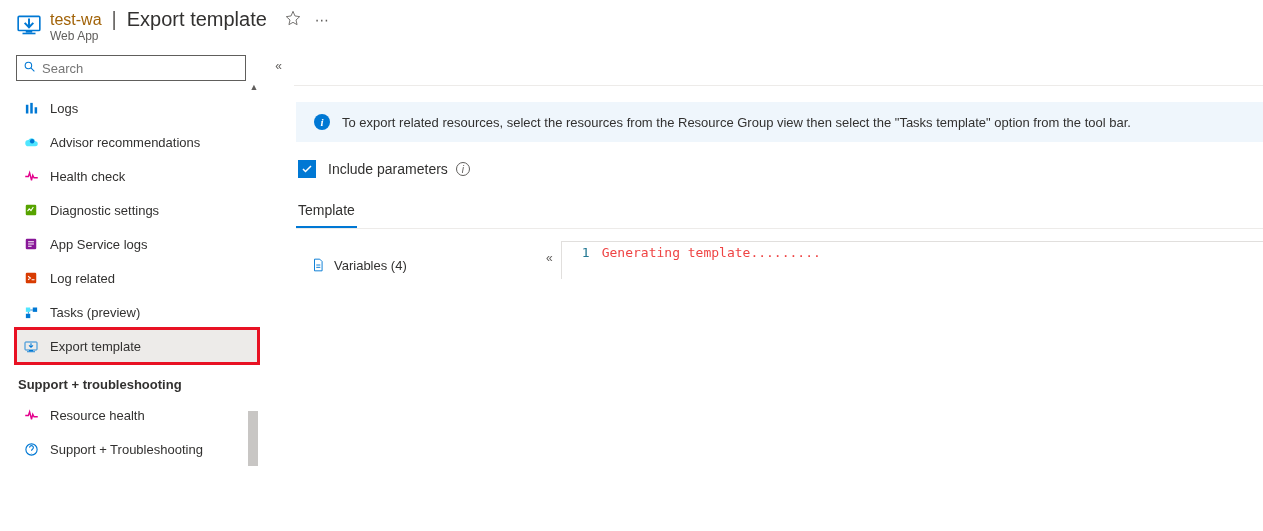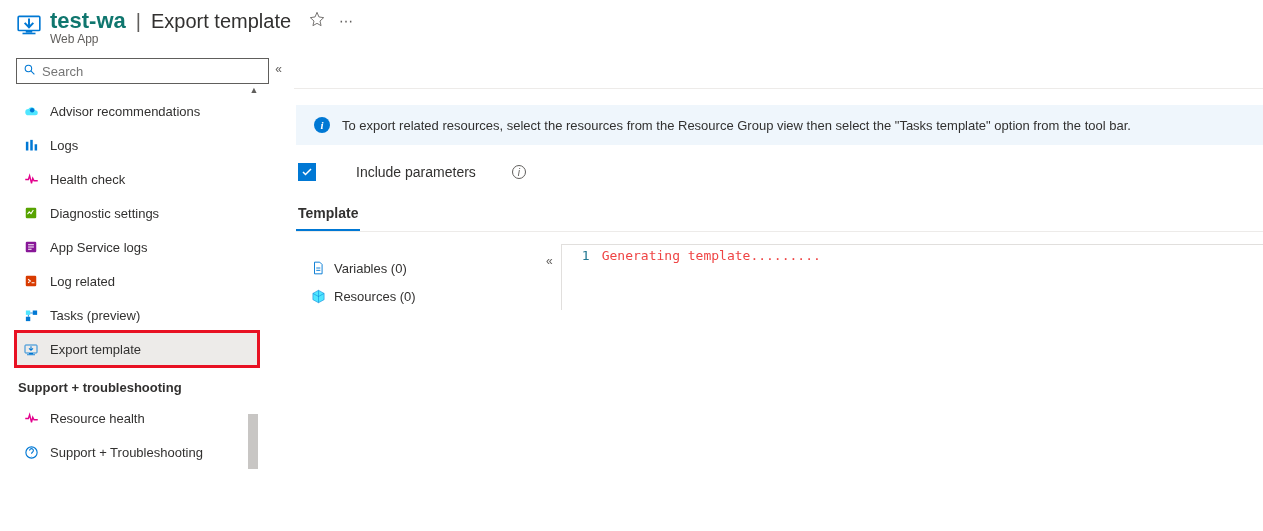--- a/index.html
+++ b/index.html
@@ -3,63 +3,63 @@
   <meta charset="utf-8">
   <style>
     * { box-sizing: border-box; margin: 0; padding: 0; }
     body { font-family: "Segoe UI", Arial, sans-serif; font-size: 13px; color: #323130; background: #fff; width: 1263px; }
 
     
     .header { display: flex; align-items: flex-start; padding: 8px 16px 8px 16px; }
     .resource-icon { width: 26px; height: 26px; margin-right: 8px; margin-top: 3px; }
     .title-group { display: flex; flex-direction: column; }
     .title-line { display: flex; align-items: center; }
-    .resource-name { font-size: 22px; font-weight: 700; color: #0f766e; }
+    .resource-name { font-size: 16px; font-weight: 400; color: #a16207; }
     .title-sep { color: #605e5c; font-size: 20px; margin: 0 10px; font-weight: 300; }
     .page-title { font-size: 20px; font-weight: 400; color: #323130; }
     .star-icon { margin-left: 18px; color: #605e5c; font-size: 16px; }
     .more-icon { margin-left: 14px; color: #605e5c; font-size: 14px; letter-spacing: 1px; }
     .resource-type { font-size: 12px; color: #605e5c; margin-left: 0; margin-top: -2px; }
 
     
     .layout { display: flex; }
     .sidebar { width: 260px; border-right: none; padding: 4px 0 0 16px; position: relative; }
     .scroll-track { position: absolute; right: 0; top: 30px; bottom: 0; width: 12px; }
     .scroll-arrow-up { position: absolute; top: 0; left: 0; width: 12px; height: 12px; font-size: 9px; color: #605e5c; text-align: center; line-height: 12px; }
     .scroll-thumb { position: absolute; top: 330px; width: 10px; height: 60px; background: #c8c6c4; border-radius: 0; }
     .collapse-chevron { position: absolute; right: -22px; top: 8px; color: #605e5c; font-size: 12px; }
 
     
-    .search-wrap { display: flex; align-items: center; border: 1px solid #605e5c; width: 253px; height: 26px; padding: 0 6px; margin-bottom: 10px; }
+    .search-wrap { display: flex; align-items: center; border: 1px solid #605e5c; width: 230px; height: 26px; padding: 0 6px; margin-bottom: 10px; }
     .search-icon { color: #0078d4; margin-right: 6px; font-size: 13px; }
     .search-input { border: none; outline: none; flex: 1; font-size: 13px; color: #605e5c; }
 
     
     .nav-item { display: flex; align-items: center; height: 34px; padding-left: 6px; cursor: pointer; margin-right: 20px; }
     .nav-item .icon { width: 18px; height: 18px; margin-right: 10px; display: flex; align-items: center; justify-content: center; font-size: 14px; }
     .nav-item-label { color: #323130; font-size: 13px; }
     .nav-section { font-weight: 600; font-size: 13px; color: #323130; padding: 14px 0 6px 2px; }
     .nav-item.highlighted { outline: 3px solid #e81123; outline-offset: -1px; margin-right: 2px; padding-right: 14px; background: #edebe9; }
 
     
     .main { flex: 1; padding: 0 0 0 36px; position: relative; }
     .toolbar-divider { border-top: 1px solid #edebe9; margin: 34px 0 16px -2px; }
 
     .info-banner { background: #eff6fc; padding: 12px 18px; display: flex; align-items: center; margin-right: 0; }
     .info-icon { width: 16px; height: 16px; border-radius: 50%; background: #0078d4; color: #fff; font-size: 11px; font-weight: 700; display: flex; align-items: center; justify-content: center; margin-right: 12px; font-style: italic; font-family: Georgia, serif; }
     .info-text { font-size: 13px; color: #323130; }
 
-    .checkbox-row { display: flex; align-items: center; margin: 18px 0 18px 2px; gap: 28px; }
+    .checkbox-row { display: flex; align-items: center; margin: 18px 0 18px 2px; }
     .checkbox { width: 18px; height: 18px; background: #0078d4; display: flex; align-items: center; justify-content: center; margin-right: 12px; }
     .checkbox-label { font-size: 14px; color: #323130; margin-right: 8px; }
     .help-icon { width: 14px; height: 14px; border: 1px solid #605e5c; border-radius: 50%; font-size: 10px; color: #605e5c; display: flex; align-items: center; justify-content: center; font-style: italic; }
 
     .tabs { display: flex; border-bottom: 1px solid #edebe9; margin-right: 0; }
     .tab { padding: 6px 2px 8px 2px; font-size: 14px; color: #323130; border-bottom: 2px solid transparent; margin-right: 20px; }
-    .tab.active { border-bottom: 2px solid #0078d4; font-weight: 700; }
+    .tab.active { border-bottom: 2px solid #0078d4; font-weight: 400; }
 
     .template-body { display: flex; margin-top: 12px; }
     .tree-panel { width: 250px; padding: 10px 0 0 14px; }
     .tree-item { display: flex; align-items: center; height: 28px; font-size: 13px; color: #323130; }
     .tree-icon { width: 16px; height: 16px; margin-right: 8px; display: flex; align-items: center; justify-content: center; }
 
     .collapse-tree { color: #605e5c; font-size: 12px; padding: 10px 8px 0 0; }
 
     .editor { flex: 1; border-top: 1px solid #e1dfdd; border-left: 1px solid #e1dfdd; font-family: "Consolas", monospace; font-size: 13px; }
     .editor-line { display: flex; }
@@ -105,35 +105,35 @@
           </svg>
       </span>
       <input class="search-input" placeholder="Search" style="">
     </div>
     <span class="collapse-chevron">«</span>
 
     <div id="nav-before">
         <div class="nav-item">
           <span class="icon">
             <svg width="15" height="15" viewBox="0 0 24 24">
-              <path d="M7 18a5 5 0 010-10 6 6 0 0111 2 4 4 0 010 8z" fill="#50e6ff"></path>
-              <circle cx="13" cy="10" r="3.5" fill="#0078d4"></circle>
-            </svg>
-          </span>
-          <span class="nav-item-label">Advisor recommendations</span>
-        </div>
-        <div class="nav-item">
-          <span class="icon">
-            <svg width="15" height="15" viewBox="0 0 24 24">
               <rect x="3" y="6" width="4" height="14" fill="#0078d4"></rect>
               <rect x="10" y="3" width="4" height="17" fill="#0078d4"></rect>
               <rect x="17" y="10" width="4" height="10" fill="#0078d4"></rect>
             </svg>
           </span>
           <span class="nav-item-label">Logs</span>
+        </div>
+        <div class="nav-item">
+          <span class="icon">
+            <svg width="15" height="15" viewBox="0 0 24 24">
+              <path d="M7 18a5 5 0 010-10 6 6 0 0111 2 4 4 0 010 8z" fill="#50e6ff"></path>
+              <circle cx="13" cy="10" r="3.5" fill="#0078d4"></circle>
+            </svg>
+          </span>
+          <span class="nav-item-label">Advisor recommendations</span>
         </div>
         <div class="nav-item">
           <span class="icon">
             <svg width="15" height="15" viewBox="0 0 24 24">
               <path d="M2 12h5l2-6 3 12 2-8 2 4h6" fill="none" stroke="#e3008c" stroke-width="2.2"></path>
             </svg>
           </span>
           <span class="nav-item-label">Health check</span>
         </div>
         <div class="nav-item">
@@ -241,30 +241,21 @@
 
     <div class="template-body">
       <div class="tree-panel">
         <div class="tree-item">
           <span class="tree-icon">
             <svg width="14" height="14" viewBox="0 0 24 24">
                 <path d="M6 2h9l4 4v16H6z" fill="none" stroke="#0078d4" stroke-width="1.6"></path>
                 <path d="M9 12h7M9 16h7" stroke="#0078d4" stroke-width="1.6"></path>
               </svg>
           </span>
-          <span>Variables (0)</span>
-        </div>
-        <div class="tree-item">
-          <span class="tree-icon">
-            <svg width="15" height="15" viewBox="0 0 24 24">
-                <path d="M12 2L3 7v10l9 5 9-5V7z" fill="#50e6ff" stroke="#0078d4" stroke-width="0.8"></path>
-                <path d="M12 2v20M3 7l9 5 9-5" fill="none" stroke="#0078d4" stroke-width="0.8"></path>
-              </svg>
-          </span>
-          <span>Resources (0)</span>
+          <span>Variables (4)</span>
         </div>
       </div>
 
       <div class="collapse-tree">«</div>
 
       <div class="editor">
         <div class="editor-line">
           <span class="line-num">1</span>
           <span class="line-content">Generating template.........</span>
         </div>

